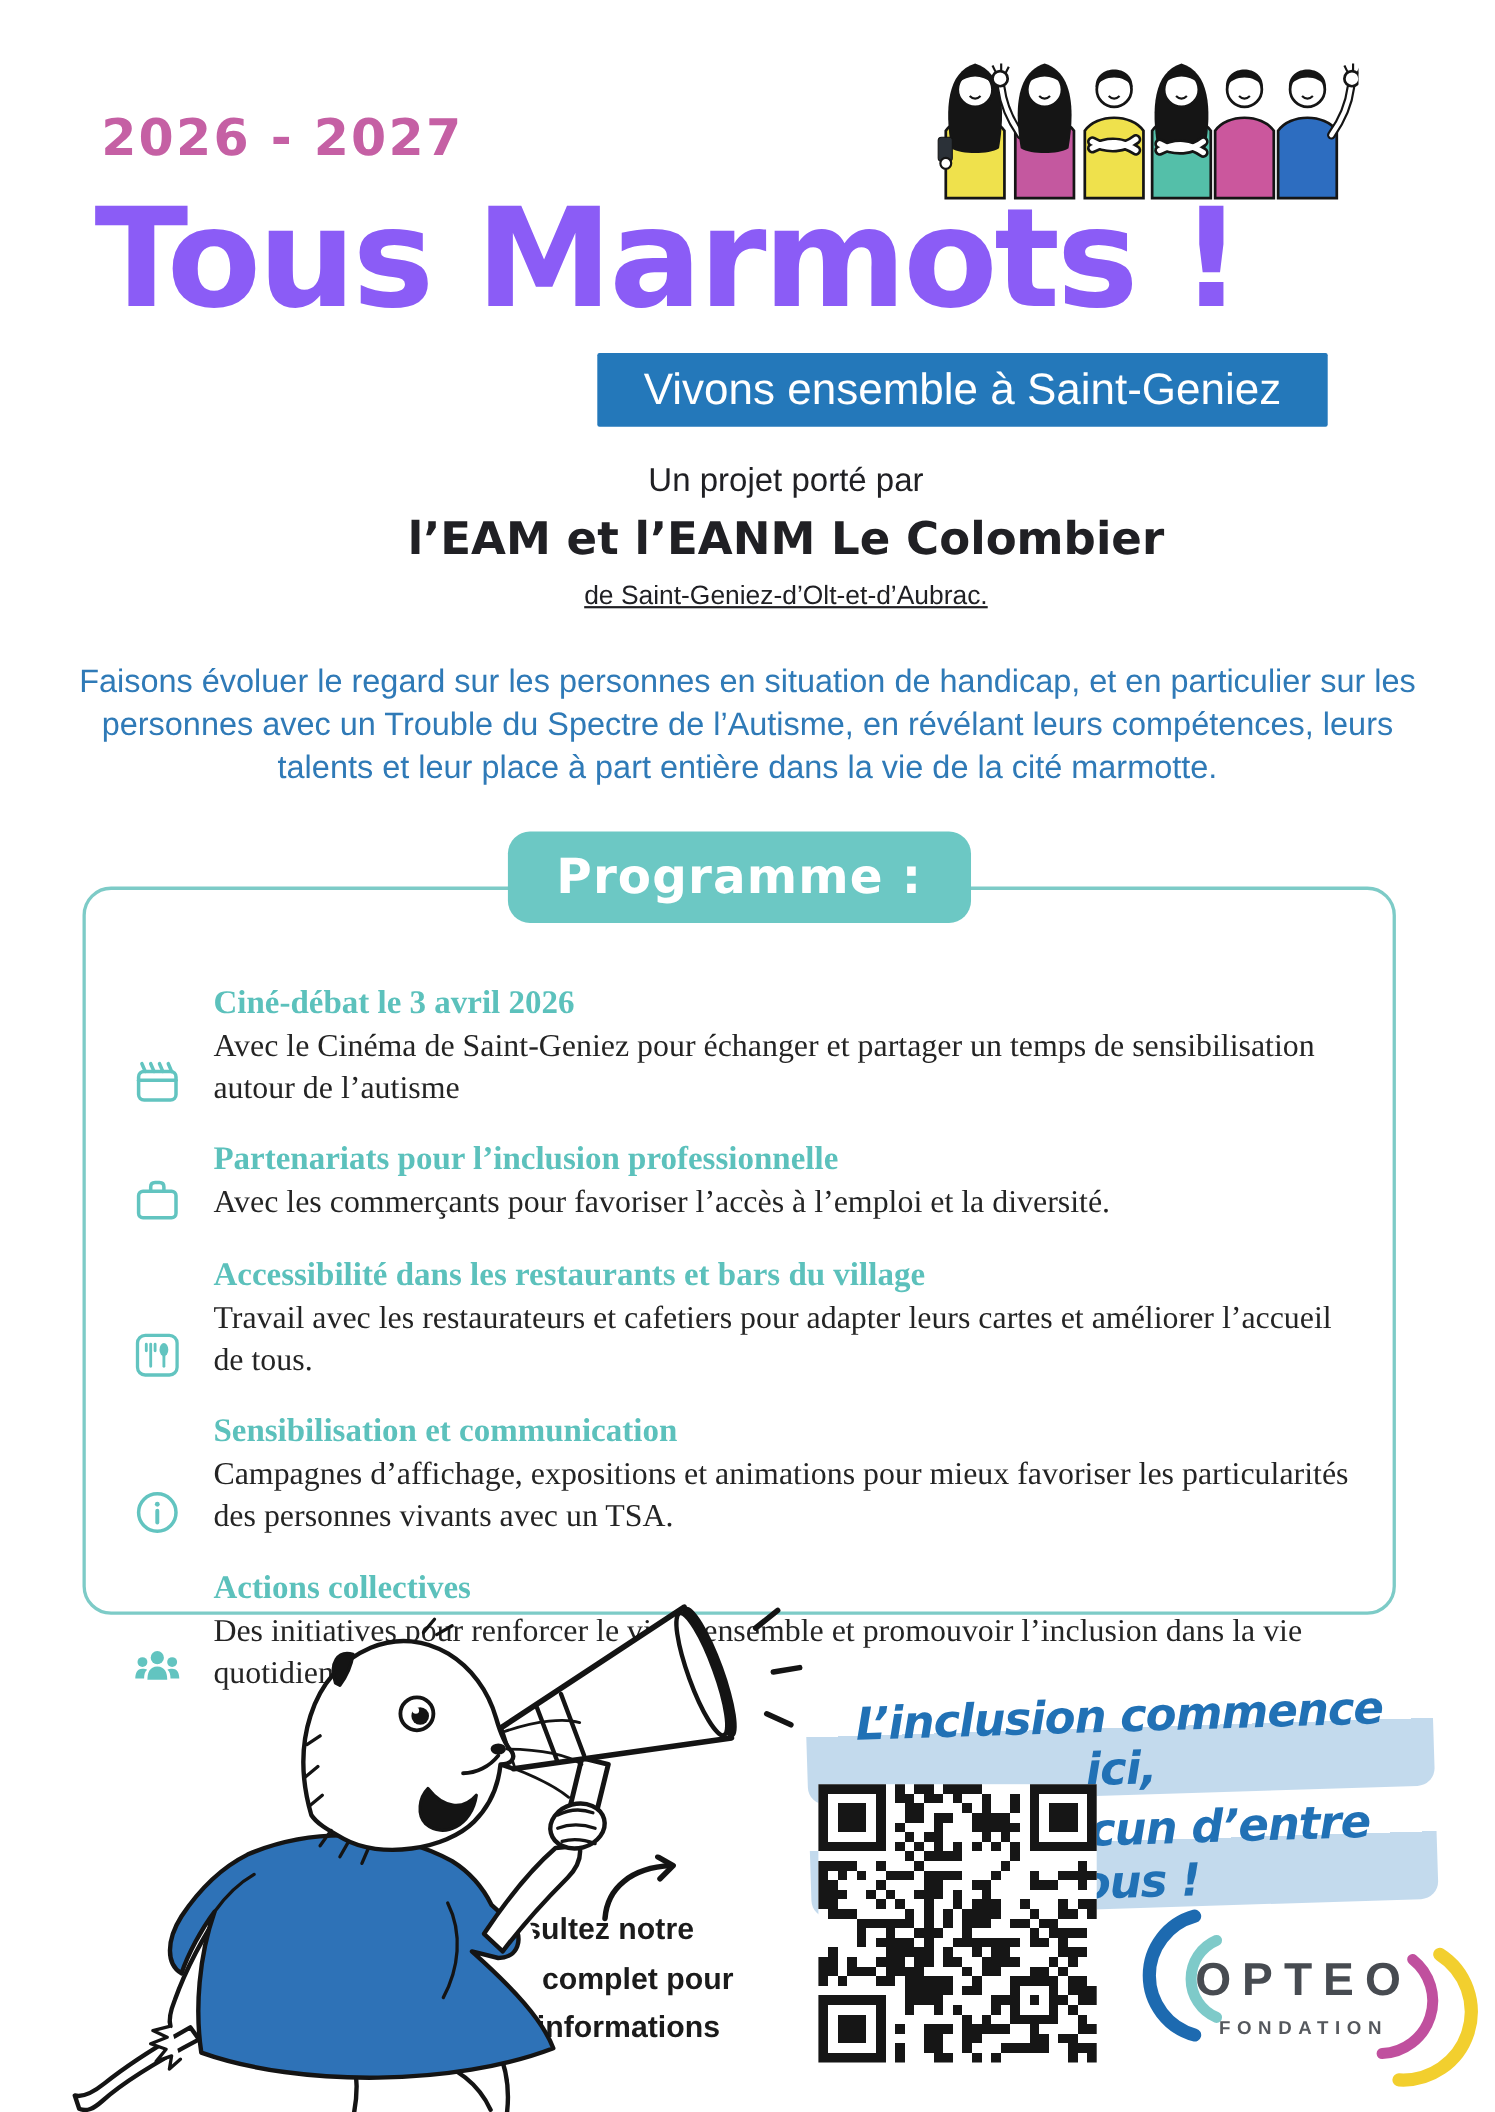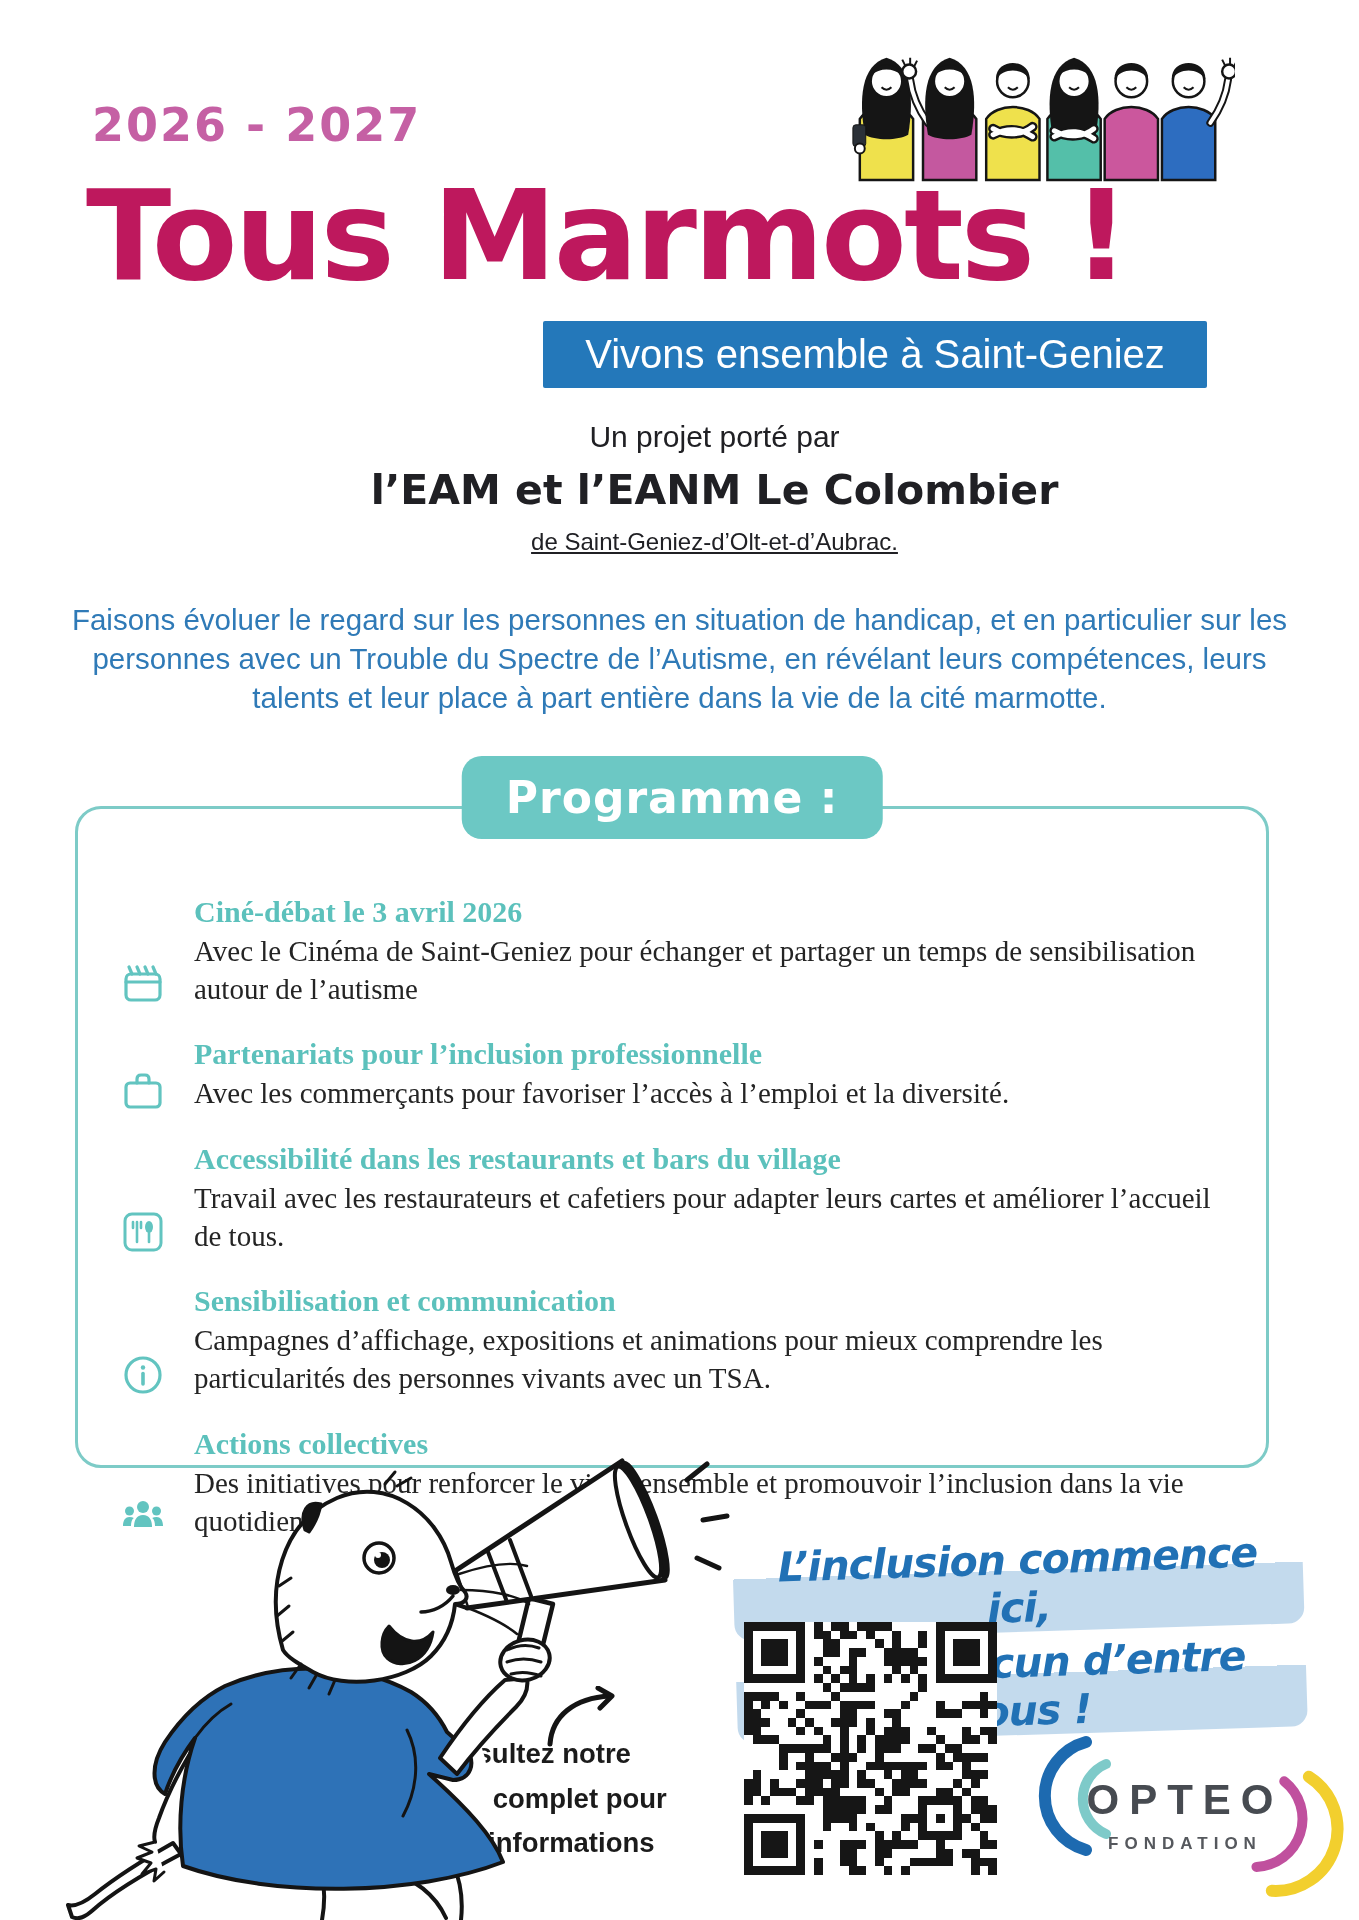--- a/index.html
+++ b/index.html
@@ -2,21 +2,21 @@
 <html><head>
 <meta charset="utf-8">
 <style>
   html,body{margin:0;padding:0;background:#fff;}
   .poster{position:relative;width:1359px;height:1920px;background:#fff;overflow:hidden;
           font-family:"Liberation Sans",sans-serif;color:#1f1f23;}
 
   .years{position:absolute;left:92px;top:98px;font-family:"DejaVu Sans",sans-serif;
          font-size:46px;font-weight:bold;color:#c560a4;letter-spacing:2px;}
   .title{position:absolute;left:86px;top:170px;margin:0;font-family:"DejaVu Sans",sans-serif;
-         font-size:125px;font-weight:bold;color:#be185d;letter-spacing:-3px;line-height:1.05;white-space:nowrap;}
+         font-size:125px;font-weight:bold;color:#8b5cf6;letter-spacing:-3px;line-height:1.05;white-space:nowrap;}
   .people{position:absolute;left:845px;top:38px;width:390px;height:144px;}
 
   .subtitle-badge{position:absolute;left:543px;top:321px;width:664px;height:67px;
          background:#2478ba;border-radius:2px;color:#fff;font-size:40px;
          text-align:center;line-height:67px;}
 
   .project{position:absolute;left:0;top:420px;width:100%;text-align:center;color:#202024;padding-left:35px;}
   .project-intro{font-size:30px;}
   .project-name{font-family:"DejaVu Sans",sans-serif;font-size:41px;font-weight:bold;margin:12px 0 14px;}
   .project-location{font-size:24px;text-decoration:underline;}
@@ -184,21 +184,21 @@
       <div class="item">
         <span class="item-icon">
           <svg viewBox="0 0 46 46" fill="none" stroke="#62c4c0" stroke-width="3.2" stroke-linecap="round">
             <circle cx="23" cy="23" r="17"></circle>
             <circle cx="23" cy="15.5" r="2.2" fill="#62c4c0" stroke="none"></circle>
             <path d="M23,21.5 V32" stroke-width="3.6"></path>
           </svg>
         </span>
         <div class="item-text">
           <div class="item-title">Sensibilisation et communication</div>
-          <div class="item-desc">Campagnes d’affichage, expositions et animations pour mieux comprendre les particularités des personnes vivants avec un TSA.</div>
+          <div class="item-desc">Campagnes d’affichage, expositions et animations pour mieux favoriser les particularités des personnes vivants avec un TSA.</div>
         </div>
       </div>
 
       <div class="item">
         <span class="item-icon">
           <svg viewBox="0 0 46 46" fill="#62c4c0">
             <circle cx="23" cy="13" r="6"></circle>
             <path d="M23,21 c-7,0 -9,6 -9,12 h18 c0,-6 -2,-12 -9,-12 Z"></path>
             <circle cx="9.5" cy="17" r="4.5"></circle>
             <path d="M9.5,23 c-5,0 -6.5,4.5 -6.5,9 h8 c0,-3.5 0.8,-6.8 2.8,-8.1 c-1.1,-0.6 -2.5,-0.9 -4.3,-0.9 Z"></path>

